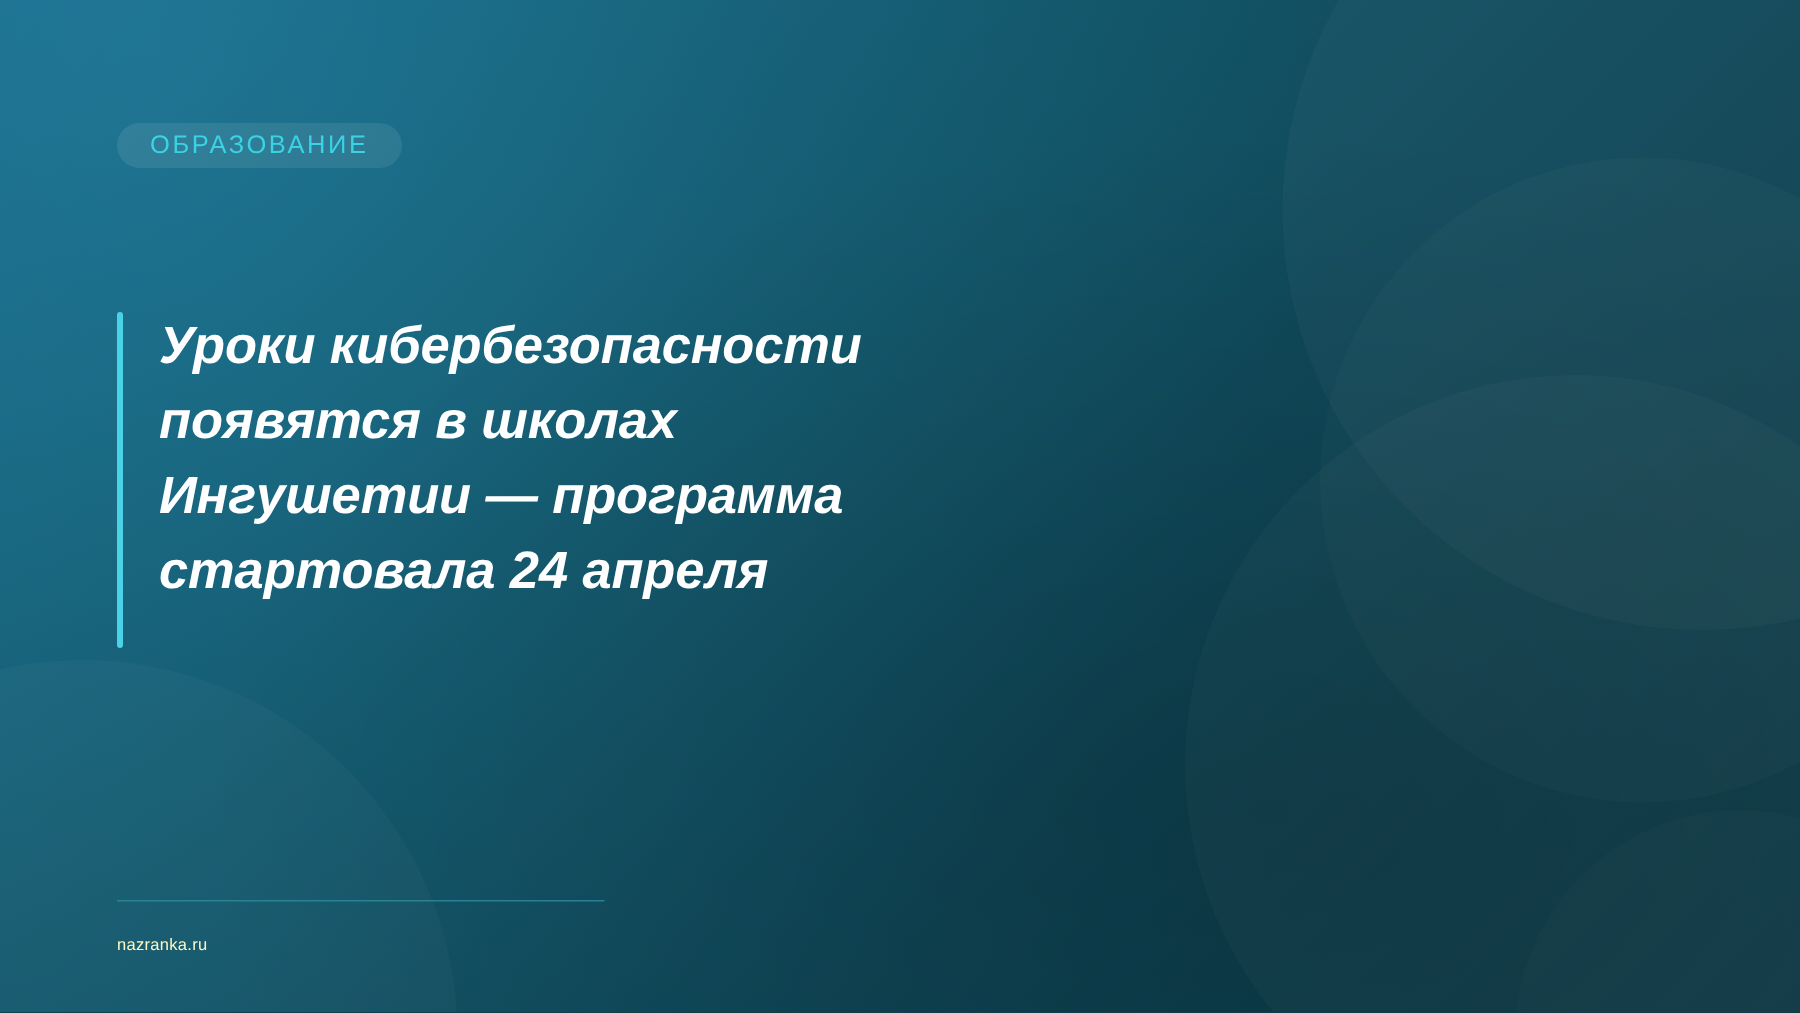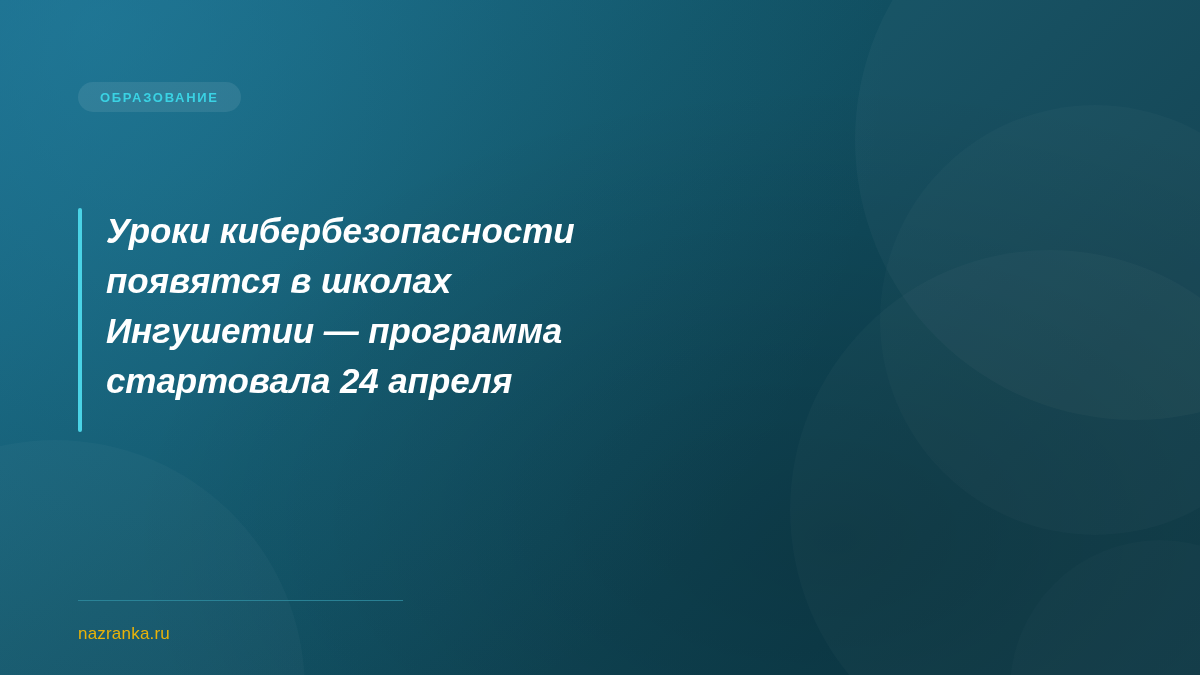--- a/index.html
+++ b/index.html
@@ -87,22 +87,22 @@
     position: absolute;
     left: 78px;
     top: 82px;
     height: 30px;
     padding: 0 22px;
     display: flex;
     align-items: center;
     border-radius: 999px;
     background: rgba(255,255,255,0.085);
     color: #3ad2e4;
-    font-size: 13px;
-    font-weight: bold;
+    font-size: 17px;
+    font-weight: normal;
     letter-spacing: 1.7px;
     white-space: nowrap;
   }
 
   .headline-wrap {
     position: absolute;
     left: 78px;
     top: 206px;
     width: 560px;
     padding-left: 28px;
@@ -133,22 +133,22 @@
     top: 600px;
     width: 325px;
     height: 1px;
     background: #2e8a9e;
     opacity: 0.85;
   }
   .source-label {
     position: absolute;
     left: 78px;
     top: 624px;
-    color: #eab308;
-    font-size: 17px;
+    color: #fef9c3;
+    font-size: 11px;
     letter-spacing: 0.2px;
   }
 </style>
 </head>
 <body>
 
 <div class="stage">
 
   <div class="bg-gradient"></div>
   <div class="bg-gradient-warm"></div>

